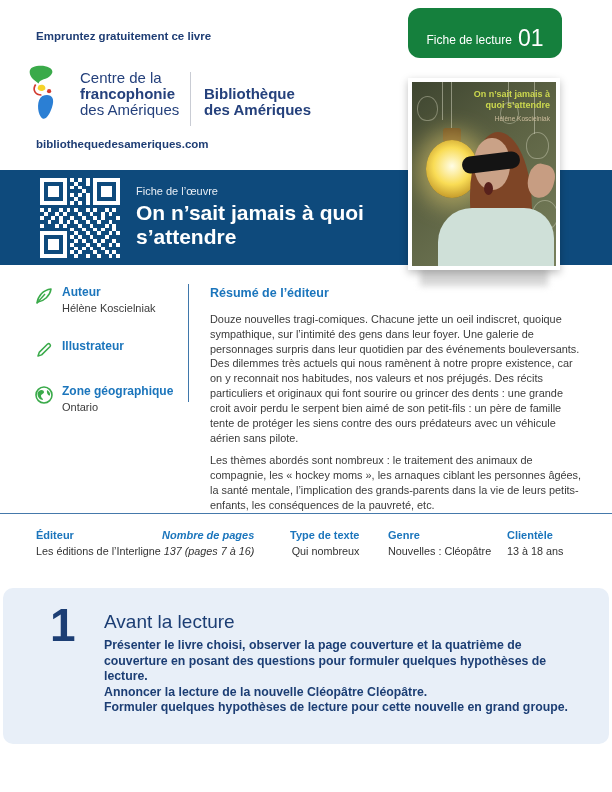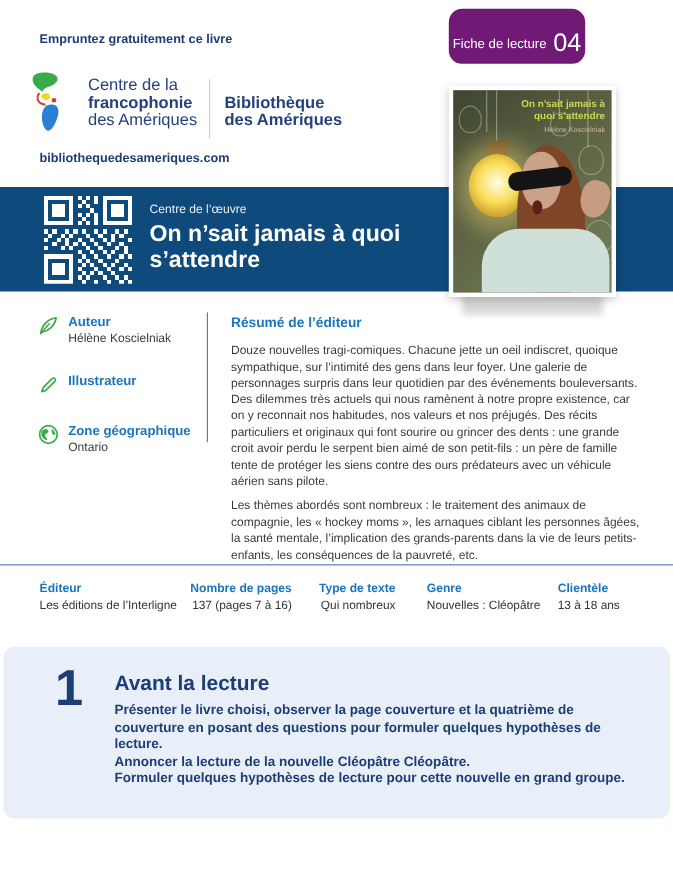--- a/index.html
+++ b/index.html
@@ -3,21 +3,21 @@
 <meta charset="utf-8">
 <style>
   html,body{margin:0;padding:0;background:#9a9a9a;}
   .page{
     position:relative;width:612px;height:792px;margin:0 auto;background:#ffffff;
     font-family:"Liberation Sans", sans-serif;overflow:hidden;
   }
   
   .lend-note{position:absolute;left:36px;top:30px;font-size:11.5px;font-weight:bold;color:#1e3d74;}
   .badge{
-    position:absolute;left:408px;top:8px;width:124px;height:50px;background:#701a75;
+    position:absolute;left:408px;top:8px;width:154px;height:50px;background:#15803d;
     border-radius:12px;display:flex;align-items:flex-end;justify-content:center;
     padding-bottom:8px;box-sizing:border-box;color:#fff;
   }
   .badge .lbl{font-size:12px;margin-right:6px;margin-bottom:3px;}
   .badge .num{font-size:23px;font-weight:400;line-height:1;}
   .logo-map{position:absolute;left:28px;top:64px;width:46px;height:62px;}
   .logo-text{position:absolute;left:80px;top:70px;font-size:15px;line-height:16px;color:#25417c;}
   .logo-text .b{font-weight:bold;}
   .logo-divider{position:absolute;left:190px;top:72px;width:1px;height:54px;background:#c9ccd4;}
   .library-text{position:absolute;left:204px;top:86px;font-size:15px;line-height:16px;font-weight:bold;color:#25417c;}
@@ -59,34 +59,34 @@
   .summary-body{position:absolute;left:210px;top:312px;width:376px;font-size:10.9px;line-height:1.36;color:#3b3b3b;}
   .summary-body p{margin:0 0 8px 0;}
   .hr{position:absolute;left:0;top:513px;width:612px;height:1px;background:#4579ab;}
   
   .meta-col{position:absolute;top:529px;}
   .meta-label{font-size:11px;font-weight:bold;color:#1b75bc;}
   .meta-value{font-size:10.8px;color:#333;margin-top:4px;text-align:right;}
   
   .section1{position:absolute;left:3px;top:588px;width:606px;height:156px;background:#e8eff8;border-radius:10px;}
   .sec-number{position:absolute;left:50px;top:602px;font-size:46px;font-weight:bold;color:#1c3e74;line-height:1;}
-  .sec-heading{position:absolute;left:104px;top:611px;font-size:19px;font-weight:bold;color:#1c3e74;}
+  .sec-heading{position:absolute;left:104px;top:611px;font-size:19px;font-weight:normal;color:#1c3e74;}
   .sec-body{position:absolute;left:104px;top:638px;width:484px;font-size:12.3px;line-height:1.27;font-weight:600;color:#1c3e74;}
   .sec-body p{margin:0;}
 </style>
 </head>
 <body>
 
 <div class="page">
 
   <div class="lend-note">Empruntez gratuitement ce livre</div>
 
   <div class="badge">
     <span class="lbl">Fiche de lecture</span>
-    <span class="num">04</span>
+    <span class="num">01</span>
   </div>
 
   <svg class="logo-map" viewBox="0 0 48 62">
     <path d="M5 2 C16 -2 30 3 24 10 C19 16 13 13 11 19 L6 15 C1 11 0 4 5 2 Z" fill="#3aaa4a"></path>
     <path d="M11 21 C15 19 19 21 18 25 C15 28 11 27 10 24 Z" fill="#f6d32b"></path>
     <path d="M8 20 C4 26 8 31 14 31" fill="none" stroke="#d23b2f" stroke-width="1.8"></path>
     <circle cx="22" cy="27" r="2.2" fill="#d23b2f"></circle>
     <path d="M15 32 C23 29 29 33 25 44 C22 53 17 59 13.5 54 C9.5 48 9 36 15 32 Z" fill="#2b7fd4"></path>
   </svg>
 
@@ -207,21 +207,21 @@
         <use href="#m" x="17" y="19"></use>
         <use href="#m" x="19" y="19"></use>
       <use href="#m" x="9" y="20"></use>
         <use href="#m" x="12" y="20"></use>
         <use href="#m" x="15" y="20"></use>
         <use href="#m" x="18" y="20"></use>
         <use href="#m" x="20" y="20"></use>
     </g>
   </svg>
 
-  <div class="banner-label">Centre de l’œuvre</div>
+  <div class="banner-label">Fiche de l’œuvre</div>
   <div class="banner-title">On n’sait jamais à quoi s’attendre</div>
 
   <div class="cover-shadow"></div>
   <div class="cover">
     <div class="cover-art">
       <div class="cord" style="left:30px;height:38px;"></div>
       <div class="cord" style="left:96px;height:22px;"></div>
       <div class="cord" style="left:122px;height:52px;"></div>
       <div class="cord" style="left:39px;height:48px;"></div>
       <div class="bulb-o" style="left:88px;top:20px;width:17px;height:20px;"></div>
@@ -275,21 +275,21 @@
     <p>Douze nouvelles tragi-comiques. Chacune jette un oeil indiscret, quoique sympathique, sur l’intimité des gens dans leur foyer. Une galerie de personnages surpris dans leur quotidien par des événements bouleversants. Des dilemmes très actuels qui nous ramènent à notre propre existence, car on y reconnait nos habitudes, nos valeurs et nos préjugés. Des récits particuliers et originaux qui font sourire ou grincer des dents : une grande croit avoir perdu le serpent bien aimé de son petit-fils : un père de famille tente de protéger les siens contre des ours prédateurs avec un véhicule aérien sans pilote.</p>
     <p>Les thèmes abordés sont nombreux : le traitement des animaux de compagnie, les « hockey moms », les arnaques ciblant les personnes âgées, la santé mentale, l’implication des grands-parents dans la vie de leurs petits-enfants, les conséquences de la pauvreté, etc.</p>
   </div>
 
   <div class="hr"></div>
 
   <div class="meta-col" style="left:36px;">
     <div class="meta-label">Éditeur</div>
     <div class="meta-value">Les éditions de l’Interligne</div>
   </div>
-  <div class="meta-col" style="left:173px;">
+  <div class="meta-col" style="left:162px;font-style:italic;">
     <div class="meta-label">Nombre de pages</div>
     <div class="meta-value">137 (pages 7 à 16)</div>
   </div>
   <div class="meta-col" style="left:290px;">
     <div class="meta-label">Type de texte</div>
     <div class="meta-value">Qui nombreux</div>
   </div>
   <div class="meta-col" style="left:388px;">
     <div class="meta-label">Genre</div>
     <div class="meta-value">Nouvelles : Cléopâtre</div>

